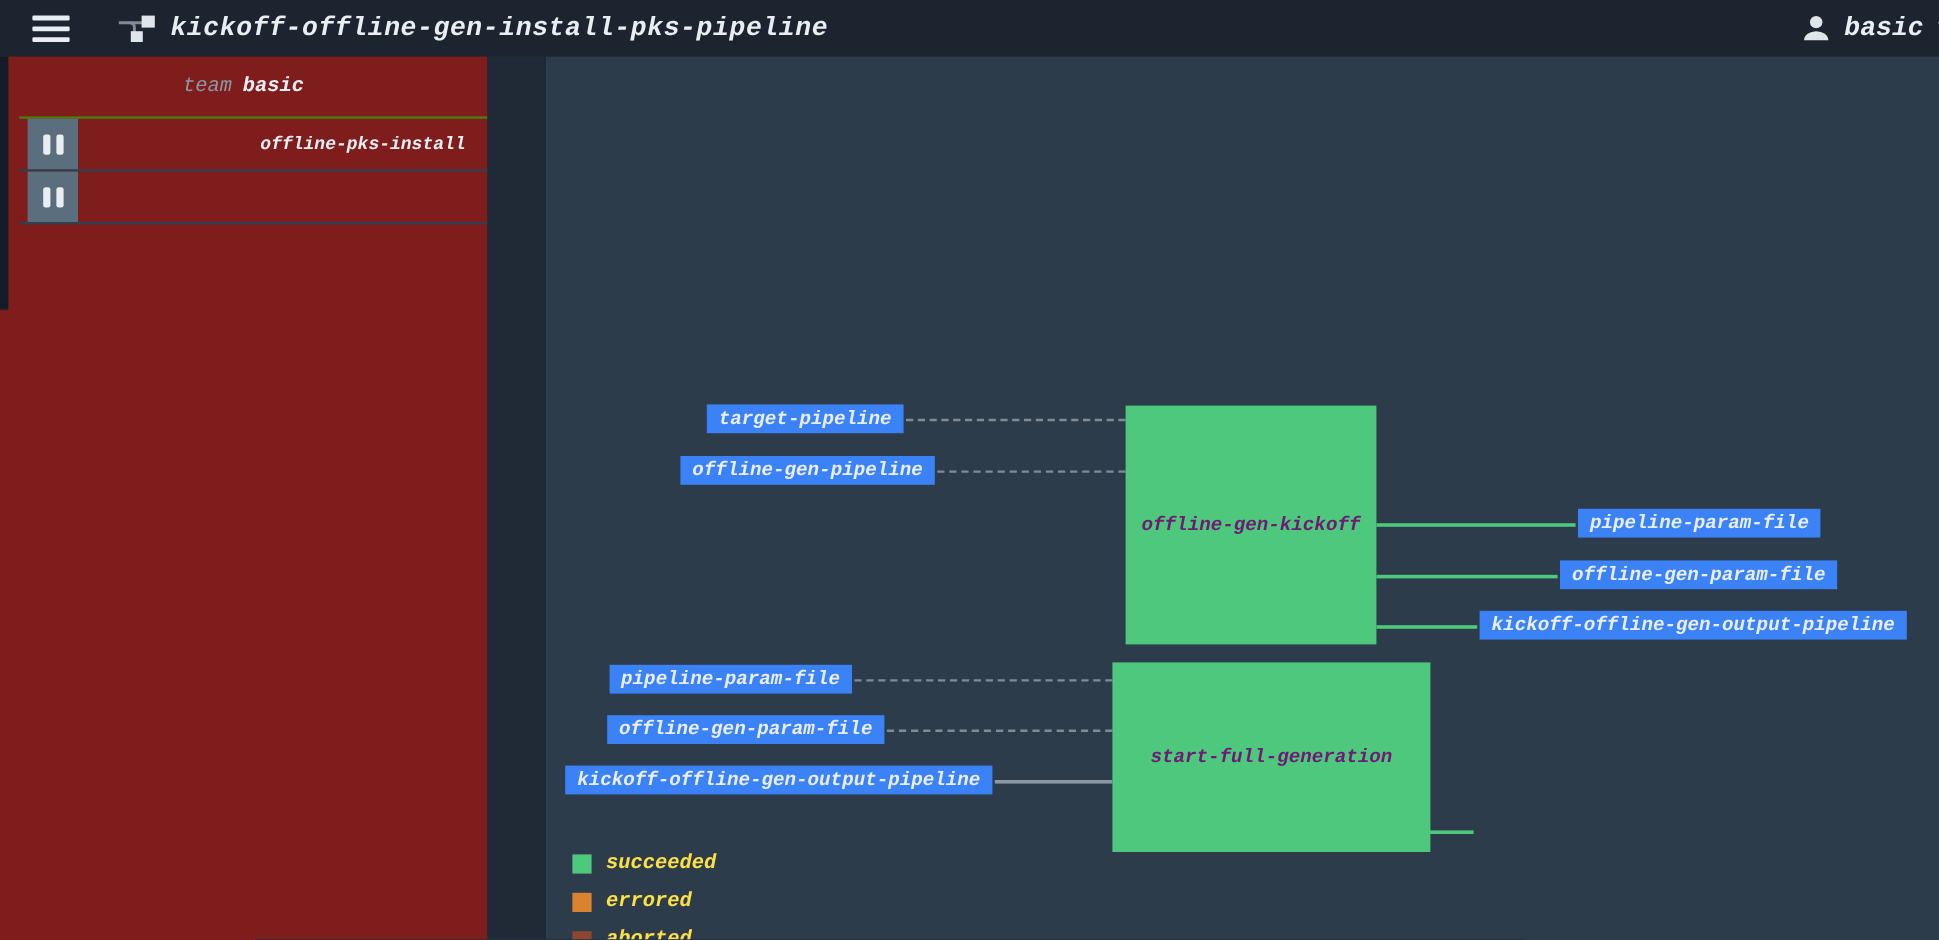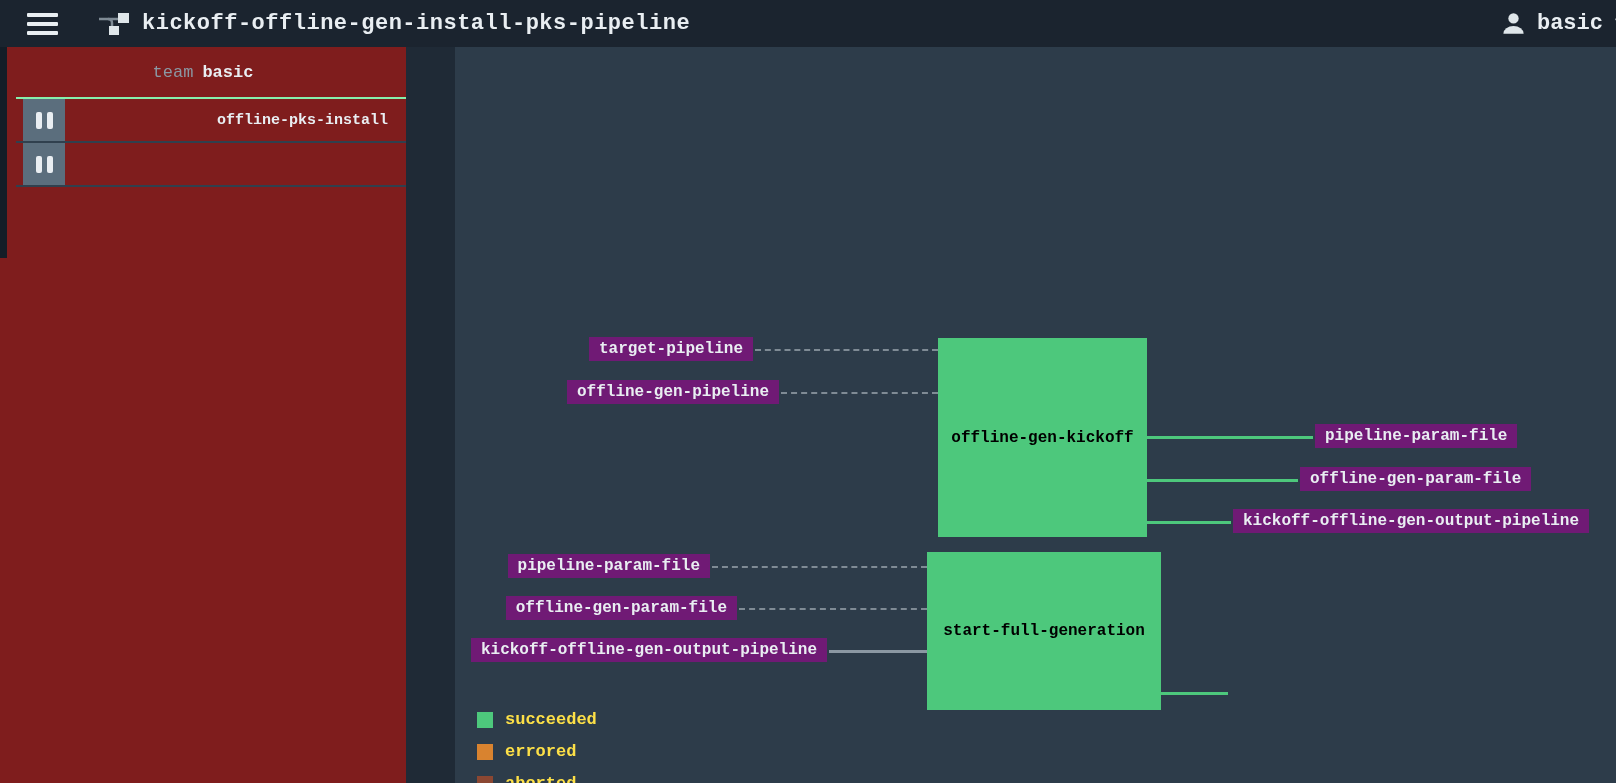--- a/index.html
+++ b/index.html
@@ -2,21 +2,21 @@
 <html><head>
 <meta charset="utf-8">
 <style>
   * { box-sizing: border-box; }
   html, body { margin: 0; padding: 0; }
   body {
     width: 1616px; height: 783px; overflow: hidden;
     background: #1f2a36;
     font-family: "Liberation Mono", "DejaVu Sans Mono", monospace;
   }
-  .page { position: relative; width: 1616px; height: 783px; overflow: hidden; }
+  .page { position: relative; width: 1616px; height: 783px; overflow: hidden; font-style: italic; }
 
   
   .topbar {
     position: absolute; top: 0; left: 0; right: 0; height: 47px;
     background: #1b242f; display: flex; align-items: center; z-index: 5;
   }
   .hamburger { margin-left: 27px; display: flex; flex-direction: column; gap: 5px; cursor: pointer; }
   .hamburger span { width: 31px; height: 4px; background: #e9eef2; border-radius: 1px; }
   .pipe-icon { margin-left: 40px; display: flex; align-items: center; }
   .title {
@@ -30,21 +30,21 @@
 
   
   .sidebar { position: absolute; top: 47px; left: 0; width: 406px; bottom: 0; background: #7f1d1d; }
   .left-strip { position: absolute; left: 0; top: 0; width: 7px; height: 211px; background: #141d27; }
   .team-header {
     height: 50px; display: flex; align-items: center; justify-content: center;
     gap: 9px; font-size: 17px;
   }
   .team-label { color: #8b98a3; }
   .team-name { color: #e9eef2; font-weight: bold; }
-  .pipeline-list { border-top: 2px solid #86efac; margin-left: 16px; }
+  .pipeline-list { border-top: 2px solid #4d7c0f; margin-left: 16px; }
   .prow { display: flex; align-items: stretch; border-bottom: 2px solid #30404e; min-height: 44px; cursor: pointer; }
   .toggle {
     width: 42px; flex: none; margin-left: 7px; border: none; padding: 0;
     display: flex; align-items: center; justify-content: center; cursor: pointer;
   }
   .prow.paused .toggle { background: #5b6e7d; }
   .prow.playing .toggle { background: #429dd9; }
   .icon-pause { display: flex; gap: 5px; }
   .icon-pause i { display: block; width: 6px; height: 17px; background: #e9eef2; border-radius: 2px; }
   .icon-play {
@@ -60,23 +60,23 @@
   
   .main { position: absolute; top: 47px; left: 455px; right: 0; bottom: 0; background: #2d3c4a; overflow: hidden; }
   #graph { position: absolute; inset: 0; }
   .edge { position: absolute; }
   .edge.dashed { height: 0; border-top: 2px dashed #7f8b95; }
   .edge.solid-gray { height: 3px; background: #8b98a3; }
   .edge.solid-green { height: 3px; background: #4dc87c; }
   .job {
     position: absolute; display: flex; align-items: center; justify-content: center; cursor: pointer;
   }
-  .jname { color: #000000; font-size: 16px; font-weight: bold; white-space: nowrap; }
+  .jname { color: #701a75; font-size: 16px; font-weight: bold; white-space: nowrap; }
   .rlabel {
-    position: absolute; background: #701a75; color: #e9eef2;
+    position: absolute; background: #3b82f6; color: #e9eef2;
     font-size: 16px; font-weight: bold; padding: 3px 10px; white-space: nowrap; cursor: pointer;
   }
 
   
   #legend { position: absolute; left: 22px; top: 663px; }
   .lrow { display: flex; align-items: center; margin-bottom: 13px; }
   .swatch { width: 16px; height: 16px; margin-right: 12px; flex: none; }
   .ltext { color: #fde047; font-size: 17px; font-weight: bold; }
 </style>
 </head>
@@ -145,21 +145,21 @@
         <div class="edge solid-green" style="left: 692px; width: 166px; top: 389px;"></div>
         <div class="edge solid-green" style="left: 692px; width: 151px; top: 432px;"></div>
         <div class="edge solid-green" style="left: 692px; width: 84px; top: 474px;"></div>
         <div class="edge dashed" style="left: 257px; width: 215px; top: 519px;"></div>
         <div class="edge dashed" style="left: 284px; width: 188px; top: 561px;"></div>
         <div class="edge solid-gray" style="left: 374px; width: 98px; top: 603px;"></div>
         <div class="edge solid-green" style="left: 702px; width: 71px; top: 645px;"></div>
         <div class="job" style="left: 483px; top: 291px; width: 209px; height: 199px; background: rgb(77, 200, 124);">
           <span class="jname">offline-gen-kickoff</span>
         </div>
-        <div class="job" style="left: 472px; top: 505px; width: 234px; height: 158px; background: rgb(77, 200, 124);">
+        <div class="job" style="left: 472px; top: 505px; width: 265px; height: 158px; background: rgb(77, 200, 124);">
           <span class="jname">start-full-generation</span>
         </div>
         <div class="rlabel" style="top: 290px; right: 863px;">target-pipeline</div>
         <div class="rlabel" style="top: 333px; right: 837px;">offline-gen-pipeline</div>
         <div class="rlabel" style="top: 377px; left: 860px;">pipeline-param-file</div>
         <div class="rlabel" style="top: 420px; left: 845px;">offline-gen-param-file</div>
         <div class="rlabel" style="top: 462px; left: 778px;">kickoff-offline-gen-output-pipeline</div>
         <div class="rlabel" style="top: 507px; right: 906px;">pipeline-param-file</div>
         <div class="rlabel" style="top: 549px; right: 879px;">offline-gen-param-file</div>
         <div class="rlabel" style="top: 591px; right: 789px;">kickoff-offline-gen-output-pipeline</div>

